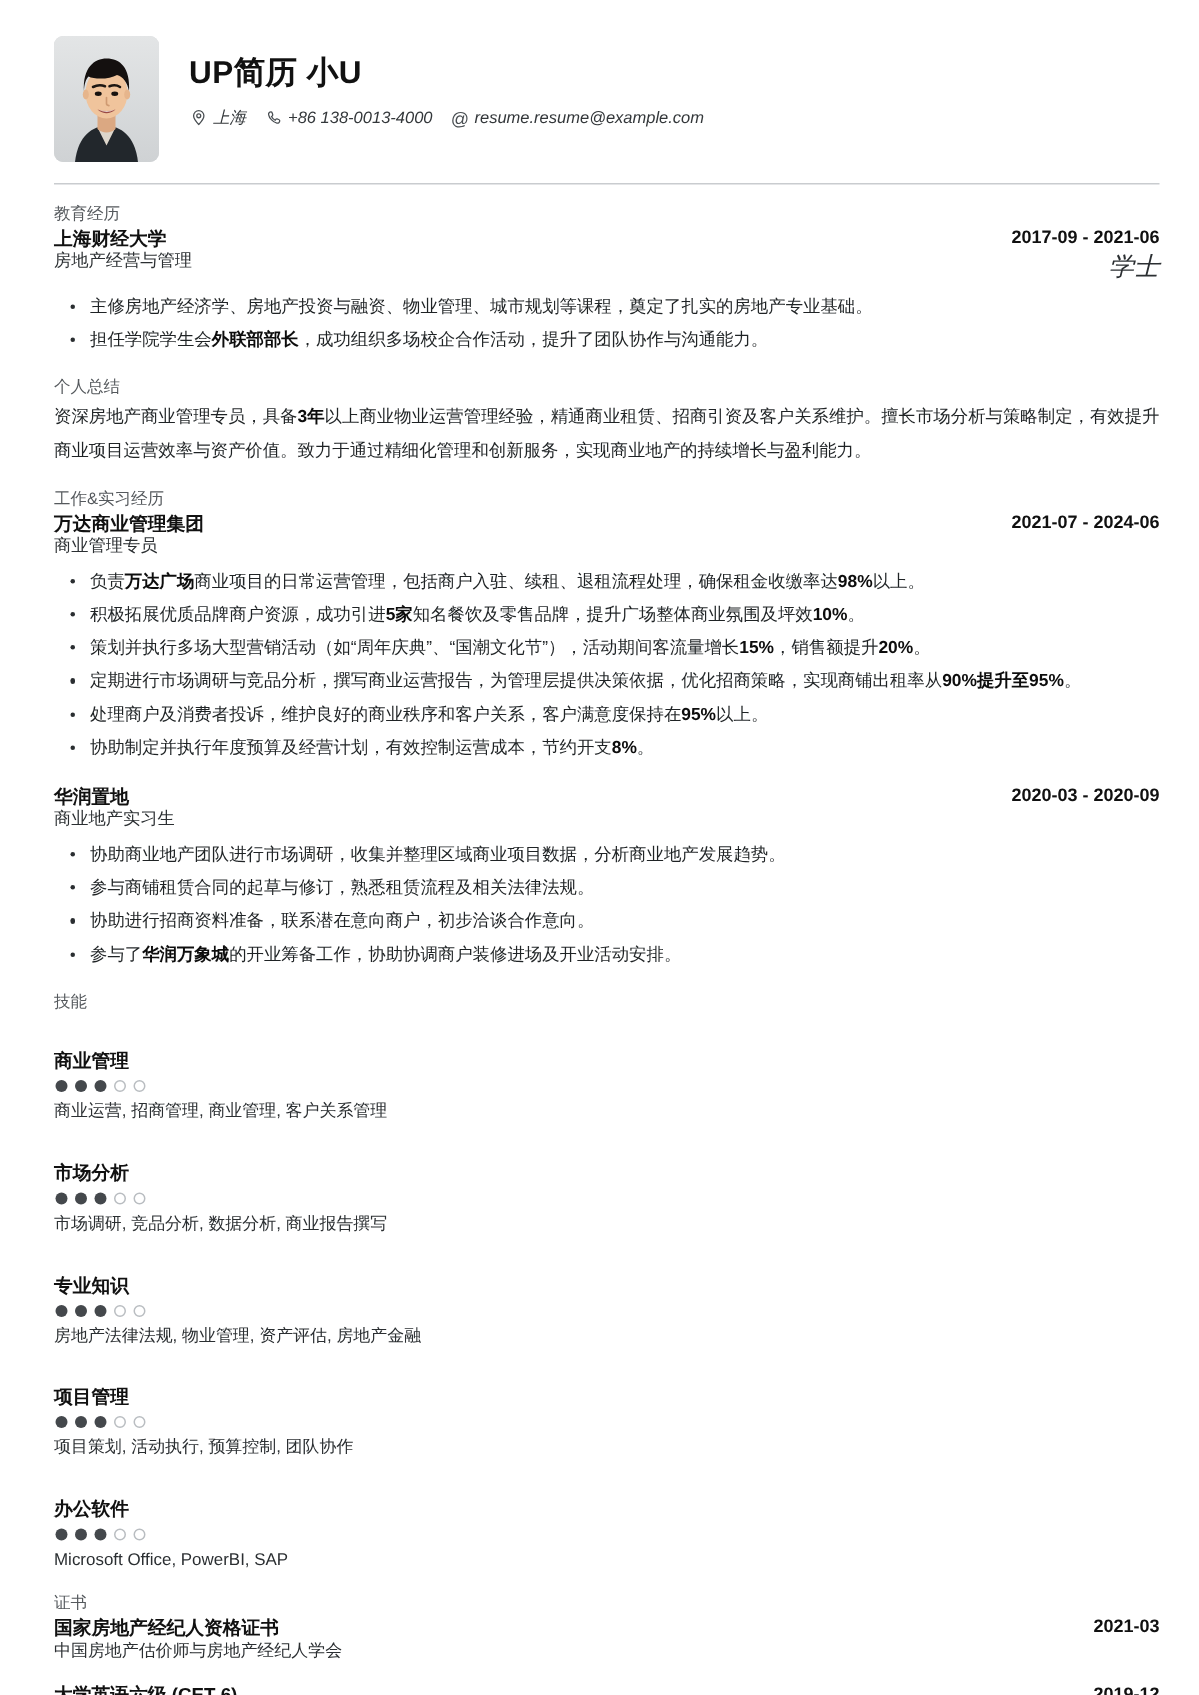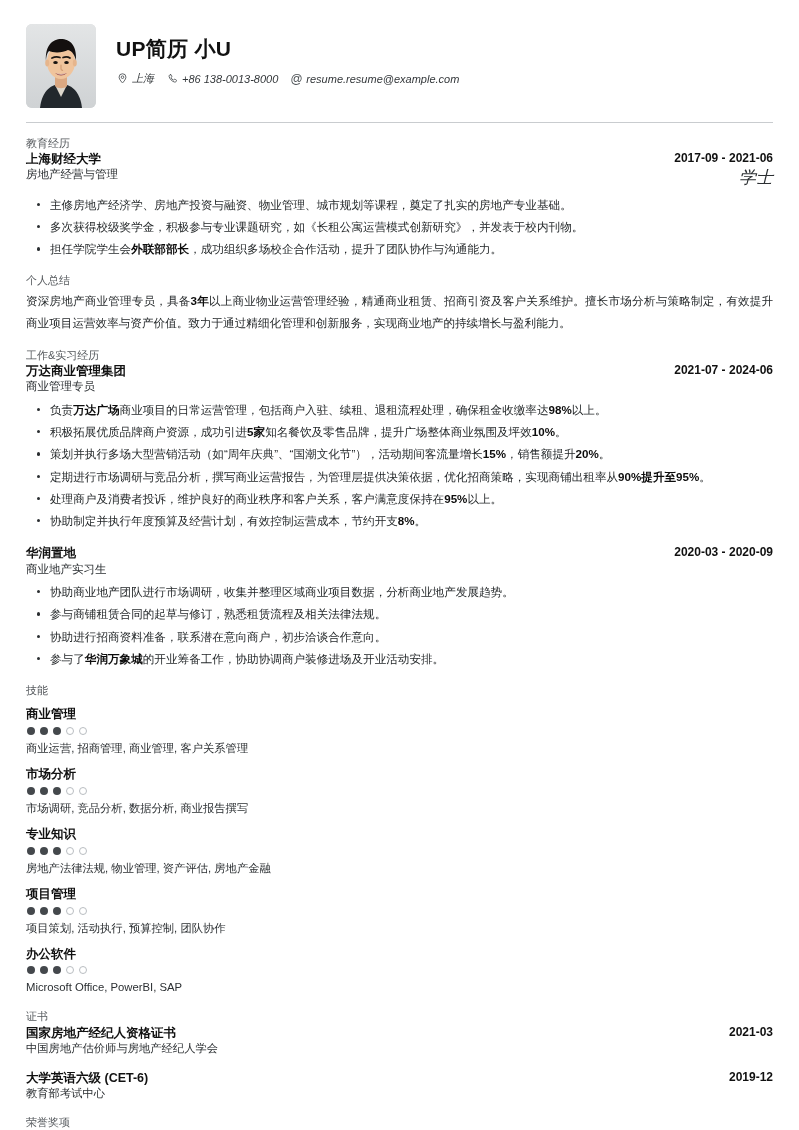--- a/index.html
+++ b/index.html
@@ -11,21 +11,21 @@
     width: 799px;
     height: 1130px;
     font-family: "Liberation Sans", "DejaVu Sans", sans-serif;
     color: #1a1a1a;
     overflow: hidden;
   }
   .page {
     width: 799px;
     height: 998px;
     box-sizing: border-box;
-    padding: 24px 26px 0 26px;
+    padding: 24px 26px 0 36px;
     position: relative;
   }
 
   
   .header {
     display: flex;
     align-items: flex-start;
     gap: 20px;
     padding-bottom: 8px;
   }
@@ -162,21 +162,21 @@
 
   .summary-text {
     font-size: 11.6px;
     line-height: 1.95;
     color: #1f2325;
     text-align: justify;
     margin-top: 2px;
   }
 
   
-  .skill-block { margin-top: 9px; }
+  .skill-block { margin-top: 24px; }
   .skill-block:first-of-type { margin-top: 1px; }
   .skill-name {
     font-size: 12.5px;
     font-weight: 700;
     color: #111111;
     line-height: 1.35;
   }
   .dots {
     display: flex;
     gap: 5px;
@@ -260,21 +260,21 @@
           </span>
           <span>上海</span>
         </span>
 
         <span class="contact-item">
           <span class="ico">
             <svg width="11" height="11" viewBox="0 0 16 16" fill="none" stroke="currentColor" stroke-width="1.25" stroke-linecap="round">
               <path d="M5.3 2.4c.6 0 1 .4 1.2 1l.5 1.6c.1.5 0 .9-.4 1.2l-.8.6c.8 1.6 2 2.8 3.6 3.6l.6-.8c.3-.4.7-.5 1.2-.4l1.6.5c.6.2 1 .6 1 1.2 0 1.6-1.3 2.6-2.8 2.3C7.5 12.4 3.6 8.5 3 4.9 2.8 3.6 3.8 2.4 5.3 2.4z"></path>
             </svg>
           </span>
-          <span>+86 138-0013-8000</span>
+          <span>+86 138-0013-4000</span>
         </span>
 
         <span class="contact-item">
           <span class="ico">
             <span class="at-glyph">@</span>
           </span>
           <span>resume.resume@example.com</span>
         </span>
 
       </div>
@@ -292,21 +292,20 @@
           <div class="org">上海财经大学</div>
           <div class="role">房地产经营与管理</div>
         </div>
         <div class="entry-right">
           <div class="date">2017-09 - 2021-06</div>
           <div class="sub-right">学士</div>
         </div>
       </div>
       <ul class="bullets">
         <li>主修房地产经济学、房地产投资与融资、物业管理、城市规划等课程，奠定了扎实的房地产专业基础。</li>
-        <li>多次获得校级奖学金，积极参与专业课题研究，如《长租公寓运营模式创新研究》，并发表于校内刊物。</li>
         <li>担任学院学生会<b>外联部部长</b>，成功组织多场校企合作活动，提升了团队协作与沟通能力。</li>
       </ul>
     </div>
   </div>
 
   <div class="section">
     <div class="section-title">个人总结</div>
     <div class="summary-text">资深房地产商业管理专员，具备<b>3年</b>以上商业物业运营管理经验，精通商业租赁、招商引资及客户关系维护。擅长市场分析与策略制定，有效提升商业项目运营效率与资产价值。致力于通过精细化管理和创新服务，实现商业地产的持续增长与盈利能力。</div>
   </div>
 

